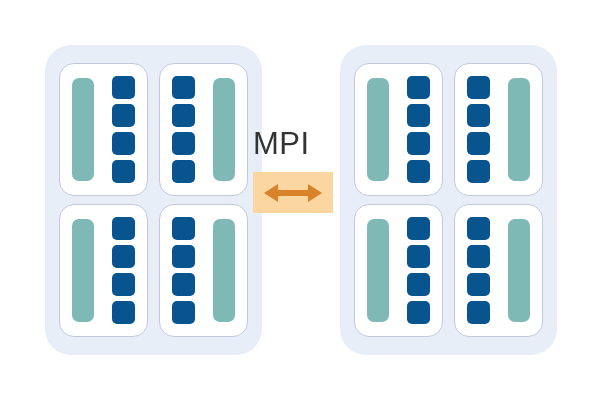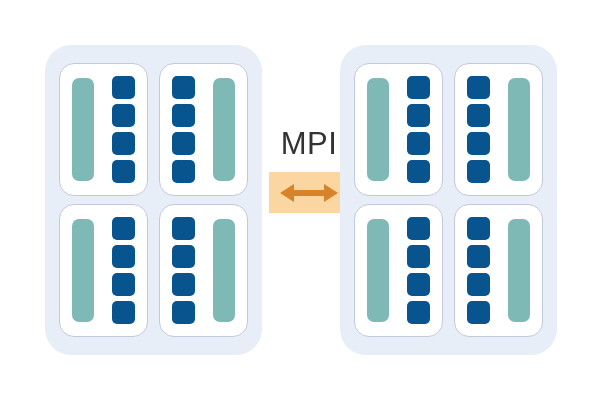--- a/index.html
+++ b/index.html
@@ -74,26 +74,25 @@
   .core {
     width: 23px;
     height: 23px;
     background: #08548F;
     border-radius: 5px;
   }
 
   
   #interconnect {
     position: absolute;
-    left: 269px;
+    left: 253px;
     top: 128px;
     width: 80px;
     display: flex;
     flex-direction: column;
-    align-items: center;
   }
   #mpi-label {
     font-size: 31px;
     color: #333333;
     letter-spacing: 0.5px;
     line-height: 1;
     margin-bottom: 13px;
     white-space: nowrap;
   }
   #link-box {

